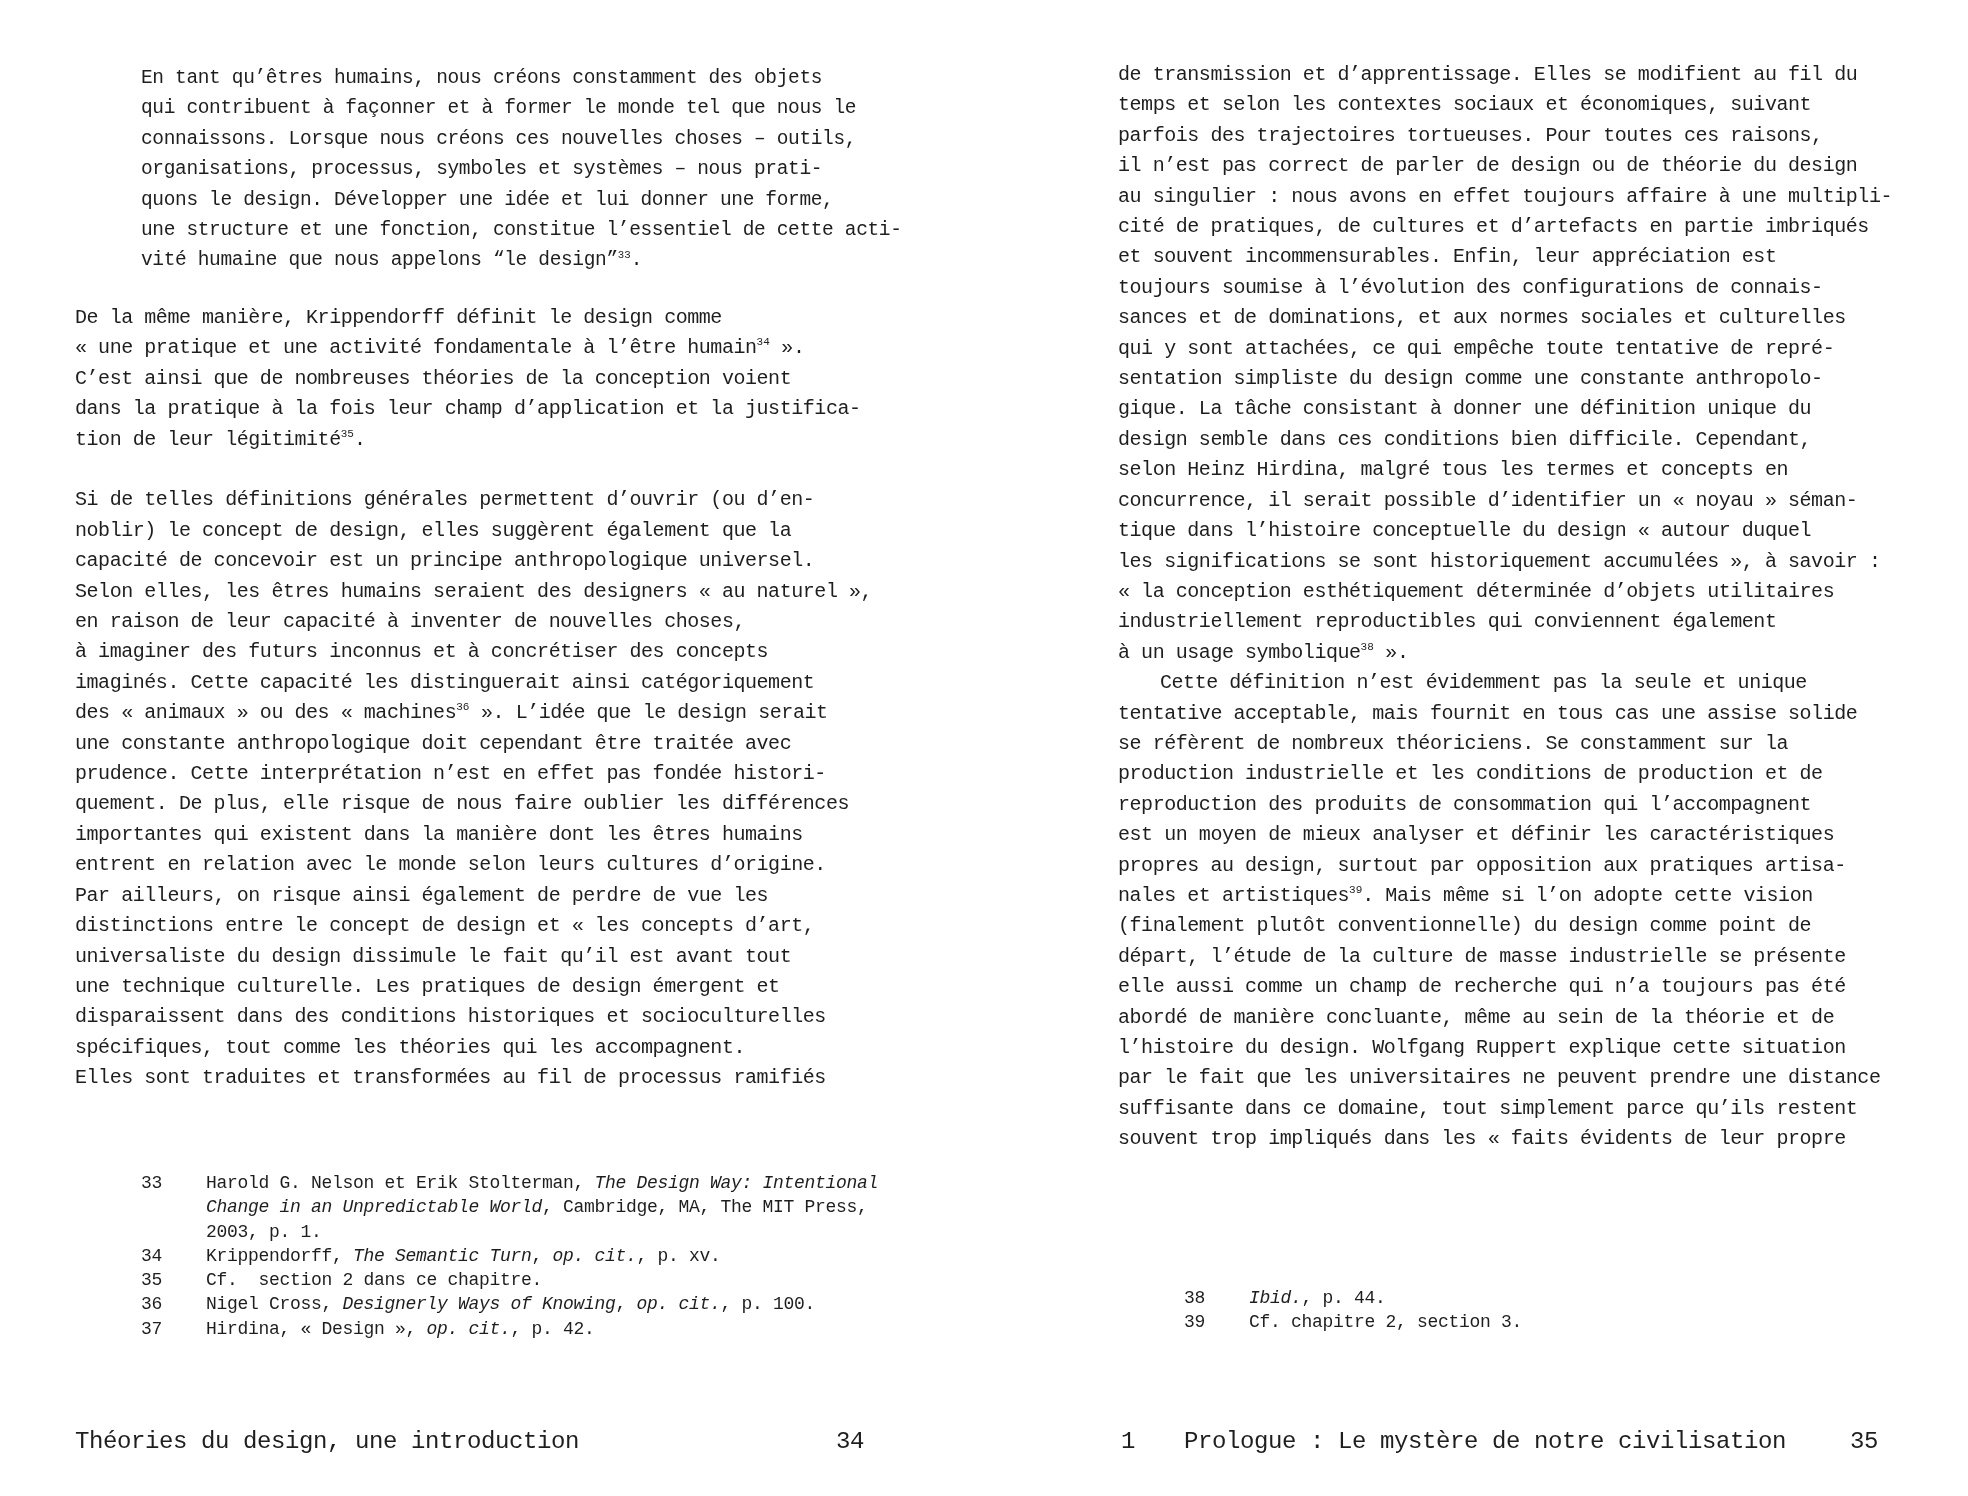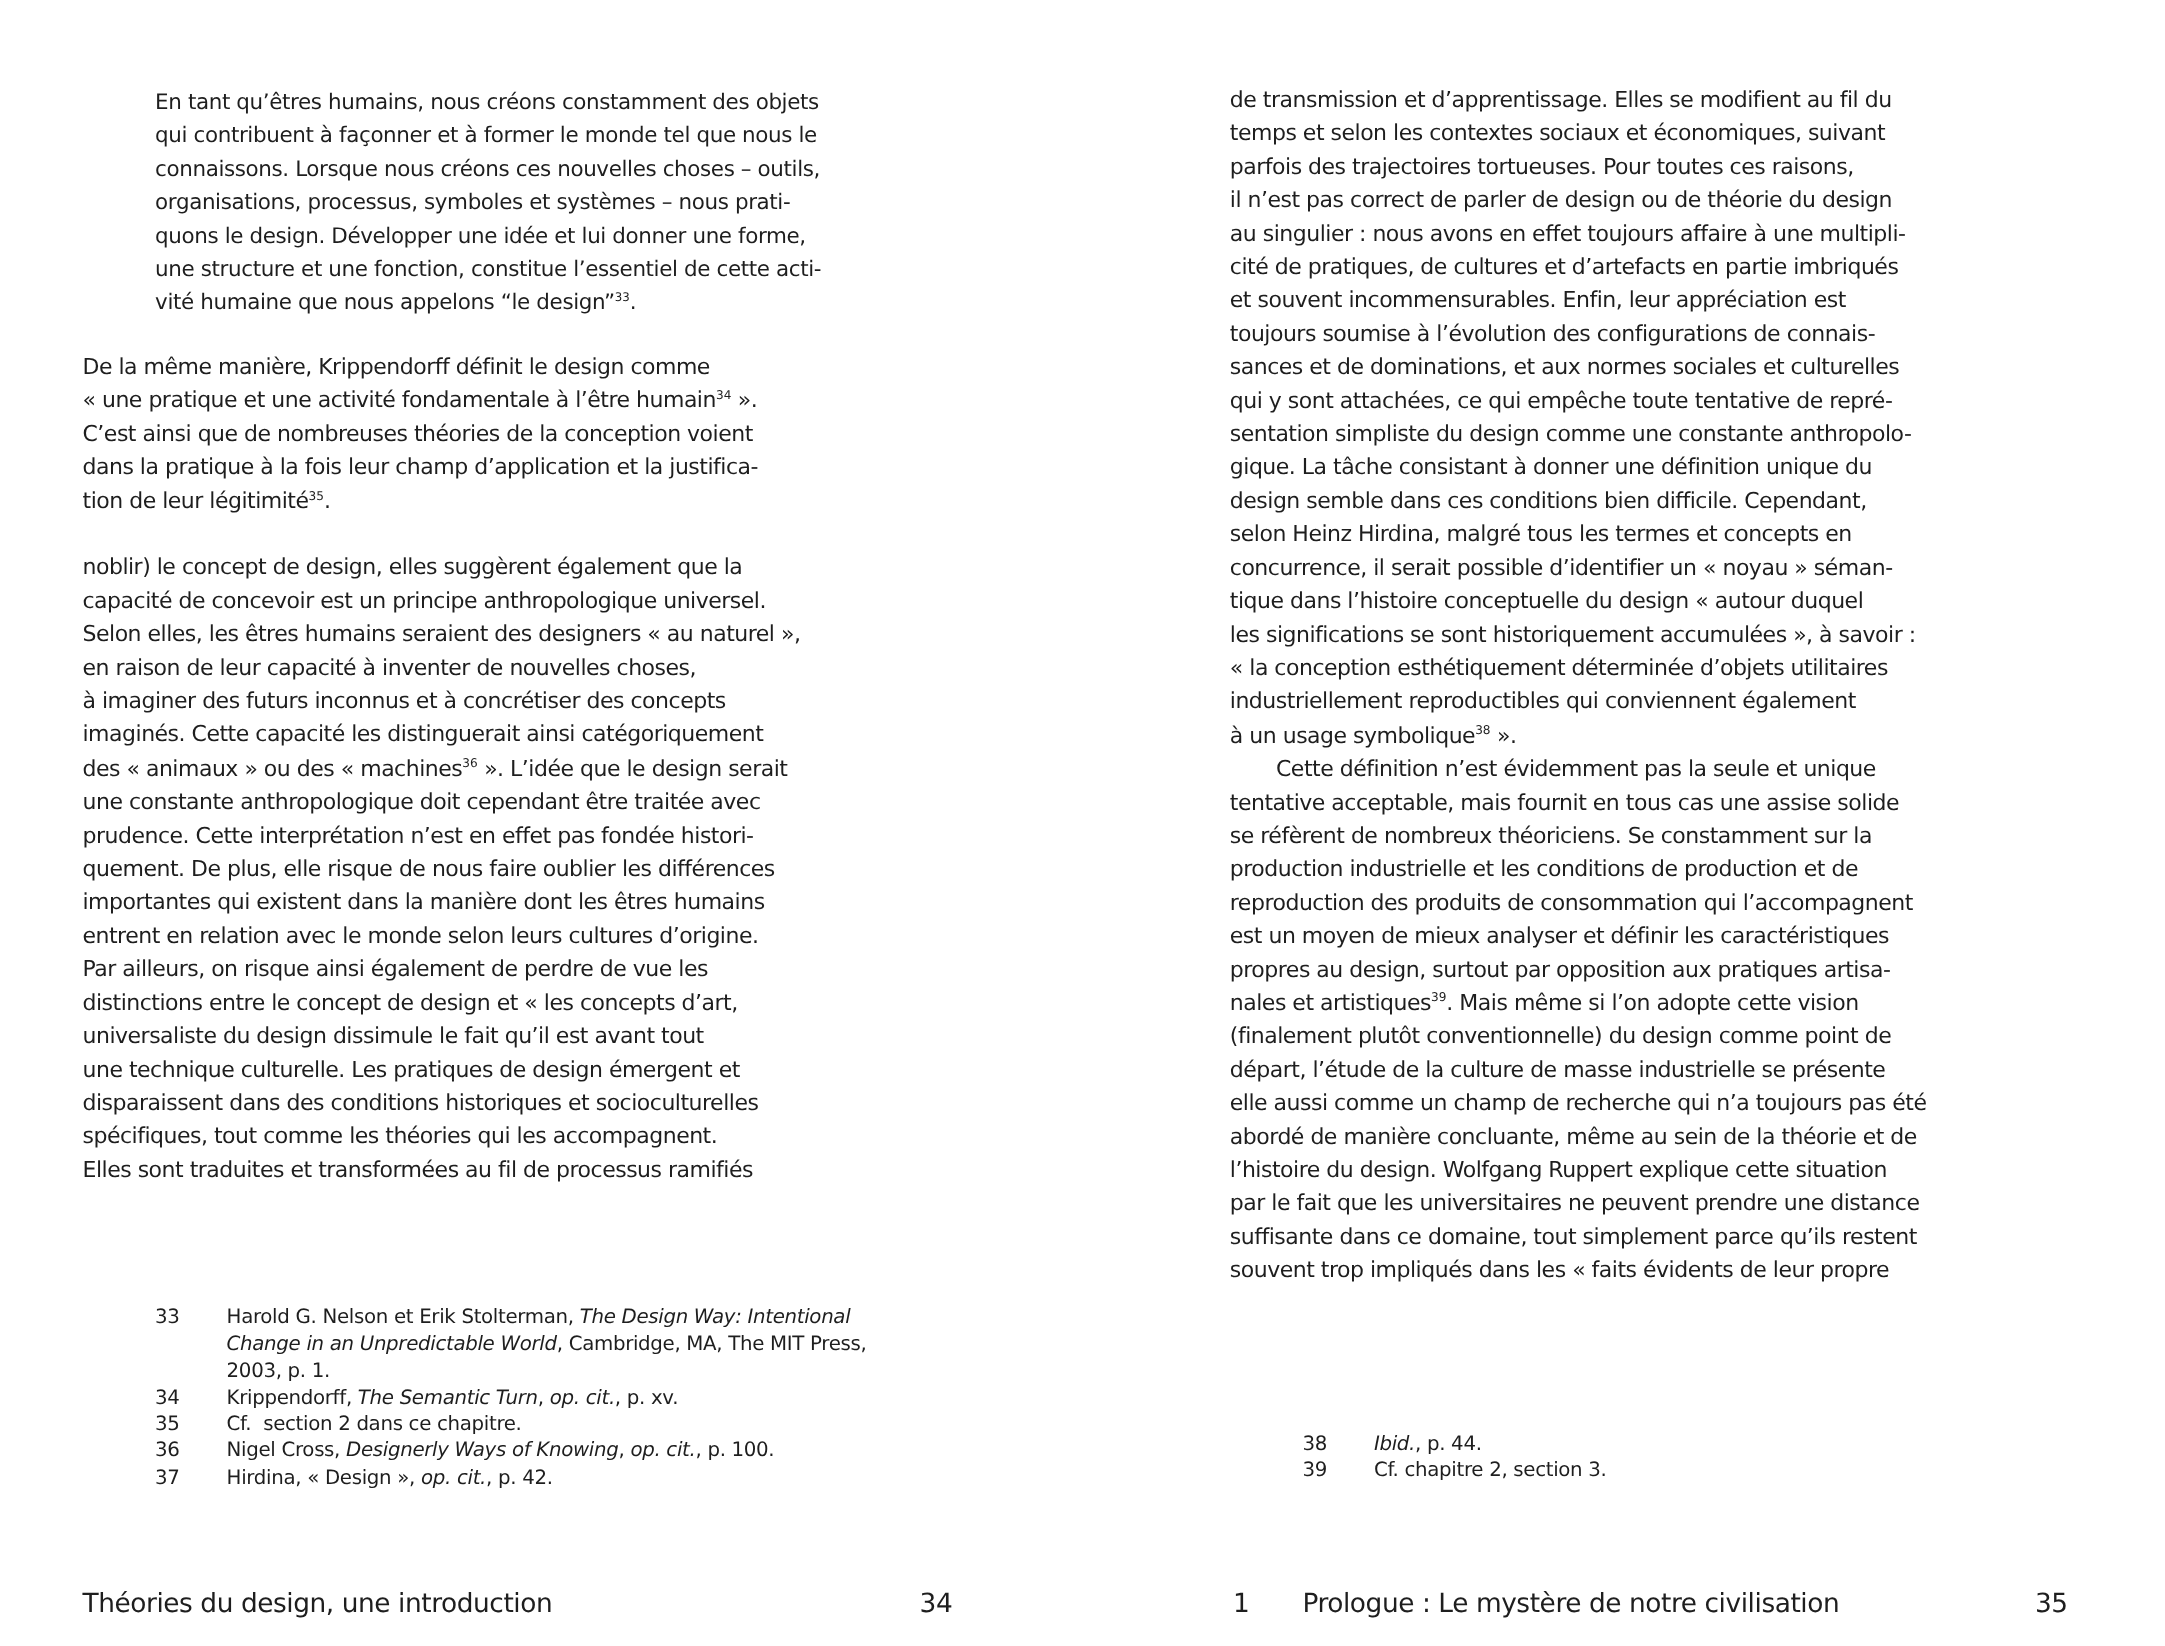--- a/index.html
+++ b/index.html
@@ -1,21 +1,21 @@
 <!DOCTYPE html>
 <html><head>
 <meta charset="utf-8">
 <style>
   html, body { margin: 0; padding: 0; }
   body {
     width: 1968px; height: 1496px; background: #ffffff; position: relative; overflow: hidden;
     color: #1e1e1e;
     font-family: "DejaVu Sans", sans-serif;
   }
-  .page { position: absolute; top: 16px; height: 1204px; }
+  .page { position: absolute; top: 1px; height: 1204px; font-family: Liberation Mono, monospace; }
   .page-left { left: 0; width: 984px; }
   .page-right { left: 984px; width: 984px; }
 
   .quote {
     position: absolute; left: 141px; top: 62px; width: 660px;
     font-size: 19.5px; line-height: 30.4px; letter-spacing: -0.35px;
   }
   .quote .ln, .body .ln { display: block; white-space: nowrap; }
 
   .body {
@@ -63,20 +63,21 @@
     <span class="ln"><span>vité humaine que nous appelons “le design”</span><sup>33</sup><span>.</span></span>
   </div>
 
   <div class="body left-body">
     <span class="ln">De la même manière, Krippendorff définit le design comme</span>
     <span class="ln"><span>« une pratique et une activité fondamentale à l’être humain</span><sup>34</sup><span> ».</span></span>
     <span class="ln">C’est ainsi que de nombreuses théories de la conception voient</span>
     <span class="ln">dans la pratique à la fois leur champ d’application et la justifica-</span>
     <span class="ln"><span>tion de leur légitimité</span><sup>35</sup><span>.</span></span>
     <span class="gap"></span>
+    <span class="ln">Si de telles définitions générales permettent d’ouvrir (ou d’en-</span>
     <span class="ln">noblir) le concept de design, elles suggèrent également que la</span>
     <span class="ln">capacité de concevoir est un principe anthropologique universel.</span>
     <span class="ln">Selon elles, les êtres humains seraient des designers « au naturel »,</span>
     <span class="ln">en raison de leur capacité à inventer de nouvelles choses,</span>
     <span class="ln">à imaginer des futurs inconnus et à concrétiser des concepts</span>
     <span class="ln">imaginés. Cette capacité les distinguerait ainsi catégoriquement</span>
     <span class="ln"><span>des « animaux » ou des « machines</span><sup>36</sup><span> ». L’idée que le design serait</span></span>
     <span class="ln">une constante anthropologique doit cependant être traitée avec</span>
     <span class="ln">prudence. Cette interprétation n’est en effet pas fondée histori-</span>
     <span class="ln">quement. De plus, elle risque de nous faire oublier les différences</span>

